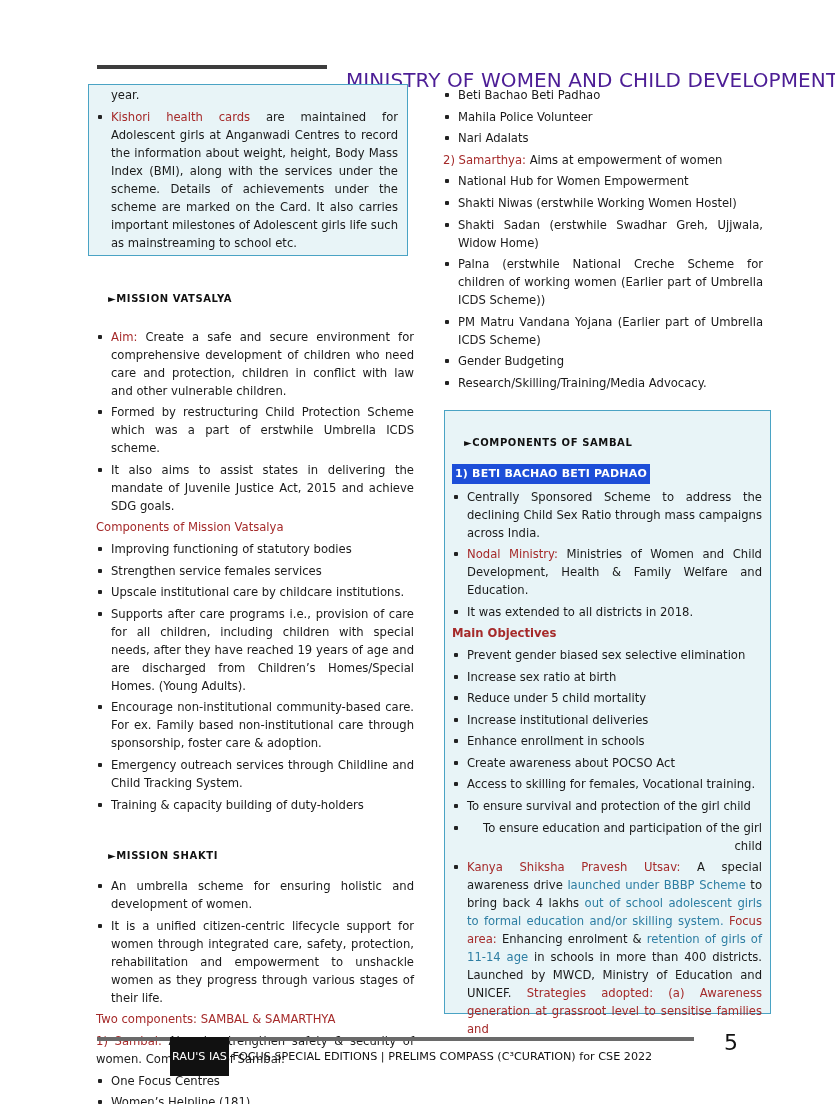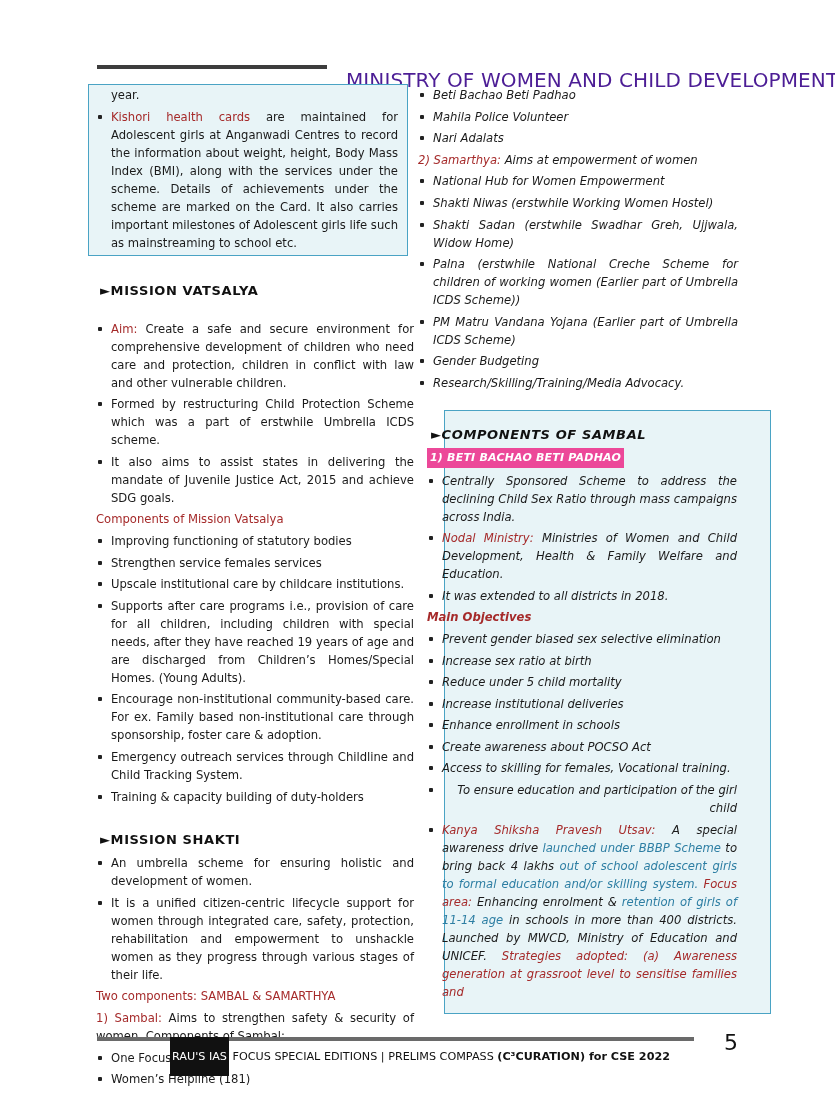--- a/index.html
+++ b/index.html
@@ -7,52 +7,52 @@
     width: 835px; height: 1104px; position: relative; overflow: hidden;
     font-family: "DejaVu Sans", sans-serif; color: #1a1a1a;
   }
   .hdr-bar { position: absolute; left: 97px; top: 65px; width: 230px; height: 4px; background: #3d3d3d; }
   .hdr-title {
     position: absolute; left: 346px; top: 68px; font-size: 20px; letter-spacing: 0.1px;
     font-family: "DejaVu Sans", sans-serif; color: #4c1d95; white-space: nowrap;
   }
   .col { position: absolute; font-size: 11.6px; line-height: 18px; }
   .col-left { left: 96px; top: 86px; width: 318px; }
-  .col-right { left: 418px; top: 86px; width: 330px; font-style: italic; }
+  .col-right { left: 443px; top: 86px; width: 330px; }
   .box {
     background: #e8f4f7; border: 1px solid #4aa3c4; box-sizing: border-box;
   }
   .box-left { position: absolute; left: 88px; top: 84px; width: 320px; height: 172px; }
   .box-right { position: absolute; left: 444px; top: 410px; width: 327px; height: 604px; }
   ul { list-style: none; margin: 0; padding: 0; }
   li { position: relative; padding-left: 15px; text-align: justify; margin-bottom: 3.6px; }
   li::before {
     content: ""; position: absolute; left: 2px; top: 7px; width: 4px; height: 4px;
     background: #222; border-radius: 1px;
   }
   .red { color: #a52a2a; }
   .teal { color: #2d7ea3; }
   .sec-head {
-    font-family: "DejaVu Sans", sans-serif; font-weight: bold; font-size: 13px;
-    letter-spacing: 0.6px; color: #111; margin: 4px;
+    font-family: "DejaVu Sans", sans-serif; font-weight: bold; font-size: 10px;
+    letter-spacing: 0.6px; color: #111; margin: 12px;
   }
   .sub-red { color: #a52a2a; margin: 0 0 3.6px 0; }
   .plain { text-align: justify; margin: 0 0 3.6px 0; }
   .pill {
-    display: inline-block; background: #ec4899; color: #fff; font-weight: bold;
+    display: inline-block; background: #1d4ed8; color: #fff; font-weight: bold;
     font-size: 11px; padding: 1px 3px; letter-spacing: 0.2px;
   }
   .main-obj { color: #a52a2a; font-weight: bold; margin: 0 0 3.6px 0; }
   .footer-bar { position: absolute; left: 97px; top: 1037px; width: 597px; height: 4px; background: #6a6a6a; }
   .page-num { position: absolute; left: 724px; top: 1030px; font-size: 22px; color: #111; }
   .footer-text {
     position: absolute; left: 170px; top: 1050px; font-size: 11.2px; white-space: nowrap; color: #111;
   }
   .footer-text .brand { background: #111; color: #fff; padding: 13px 2px; }
-  .footer-text .bold { font-weight: bold; }
+  .footer-text .bold { font-weight: normal; }
 </style>
 </head>
 <body>
 
 <div class="hdr-bar"></div>
 <div class="hdr-title">MINISTRY OF WOMEN AND CHILD DEVELOPMENT (MWCD)</div>
 
 <div class="box box-left"></div>
 <div class="box box-right"></div>
 
@@ -122,20 +122,21 @@
     </ul>
     <p class="main-obj">Main Objectives</p>
     <ul>
       <li>Prevent gender biased sex selective elimination</li>
       <li>Increase sex ratio at birth</li>
       <li>Reduce under 5 child mortality</li>
       <li>Increase institutional deliveries</li>
       <li>Enhance enrollment in schools</li>
       <li>Create awareness about POCSO Act</li>
       <li>Access to skilling for females, Vocational training.</li>
+      <li>To ensure survival and protection of the girl child</li>
       <li style="text-align:right">To ensure education and participation of the girl child</li>
       <li><span class="red">Kanya Shiksha Pravesh Utsav:</span><span> A special awareness drive </span><span class="teal">launched under BBBP Scheme</span><span> to bring back 4 lakhs </span><span class="teal">out of school adolescent girls to formal education and/or skilling system.</span><span class="red"> Focus area:</span><span> Enhancing enrolment &amp; </span><span class="teal">retention of girls of 11-14 age</span><span> in schools in more than 400 districts.  Launched by MWCD, Ministry of Education and UNICEF. </span><span class="red">Strategies adopted: (a) Awareness generation at grassroot level to sensitise families and</span></li>
     </ul>
   </div>
 </div>
 
 <div class="footer-bar"></div>
 <div class="page-num">5</div>
 <div class="footer-text"><span class="brand">RAU'S IAS</span><span> FOCUS SPECIAL EDITIONS  |  PRELIMS COMPASS </span><span class="bold">(C³CURATION) for CSE 2022</span></div>
 

